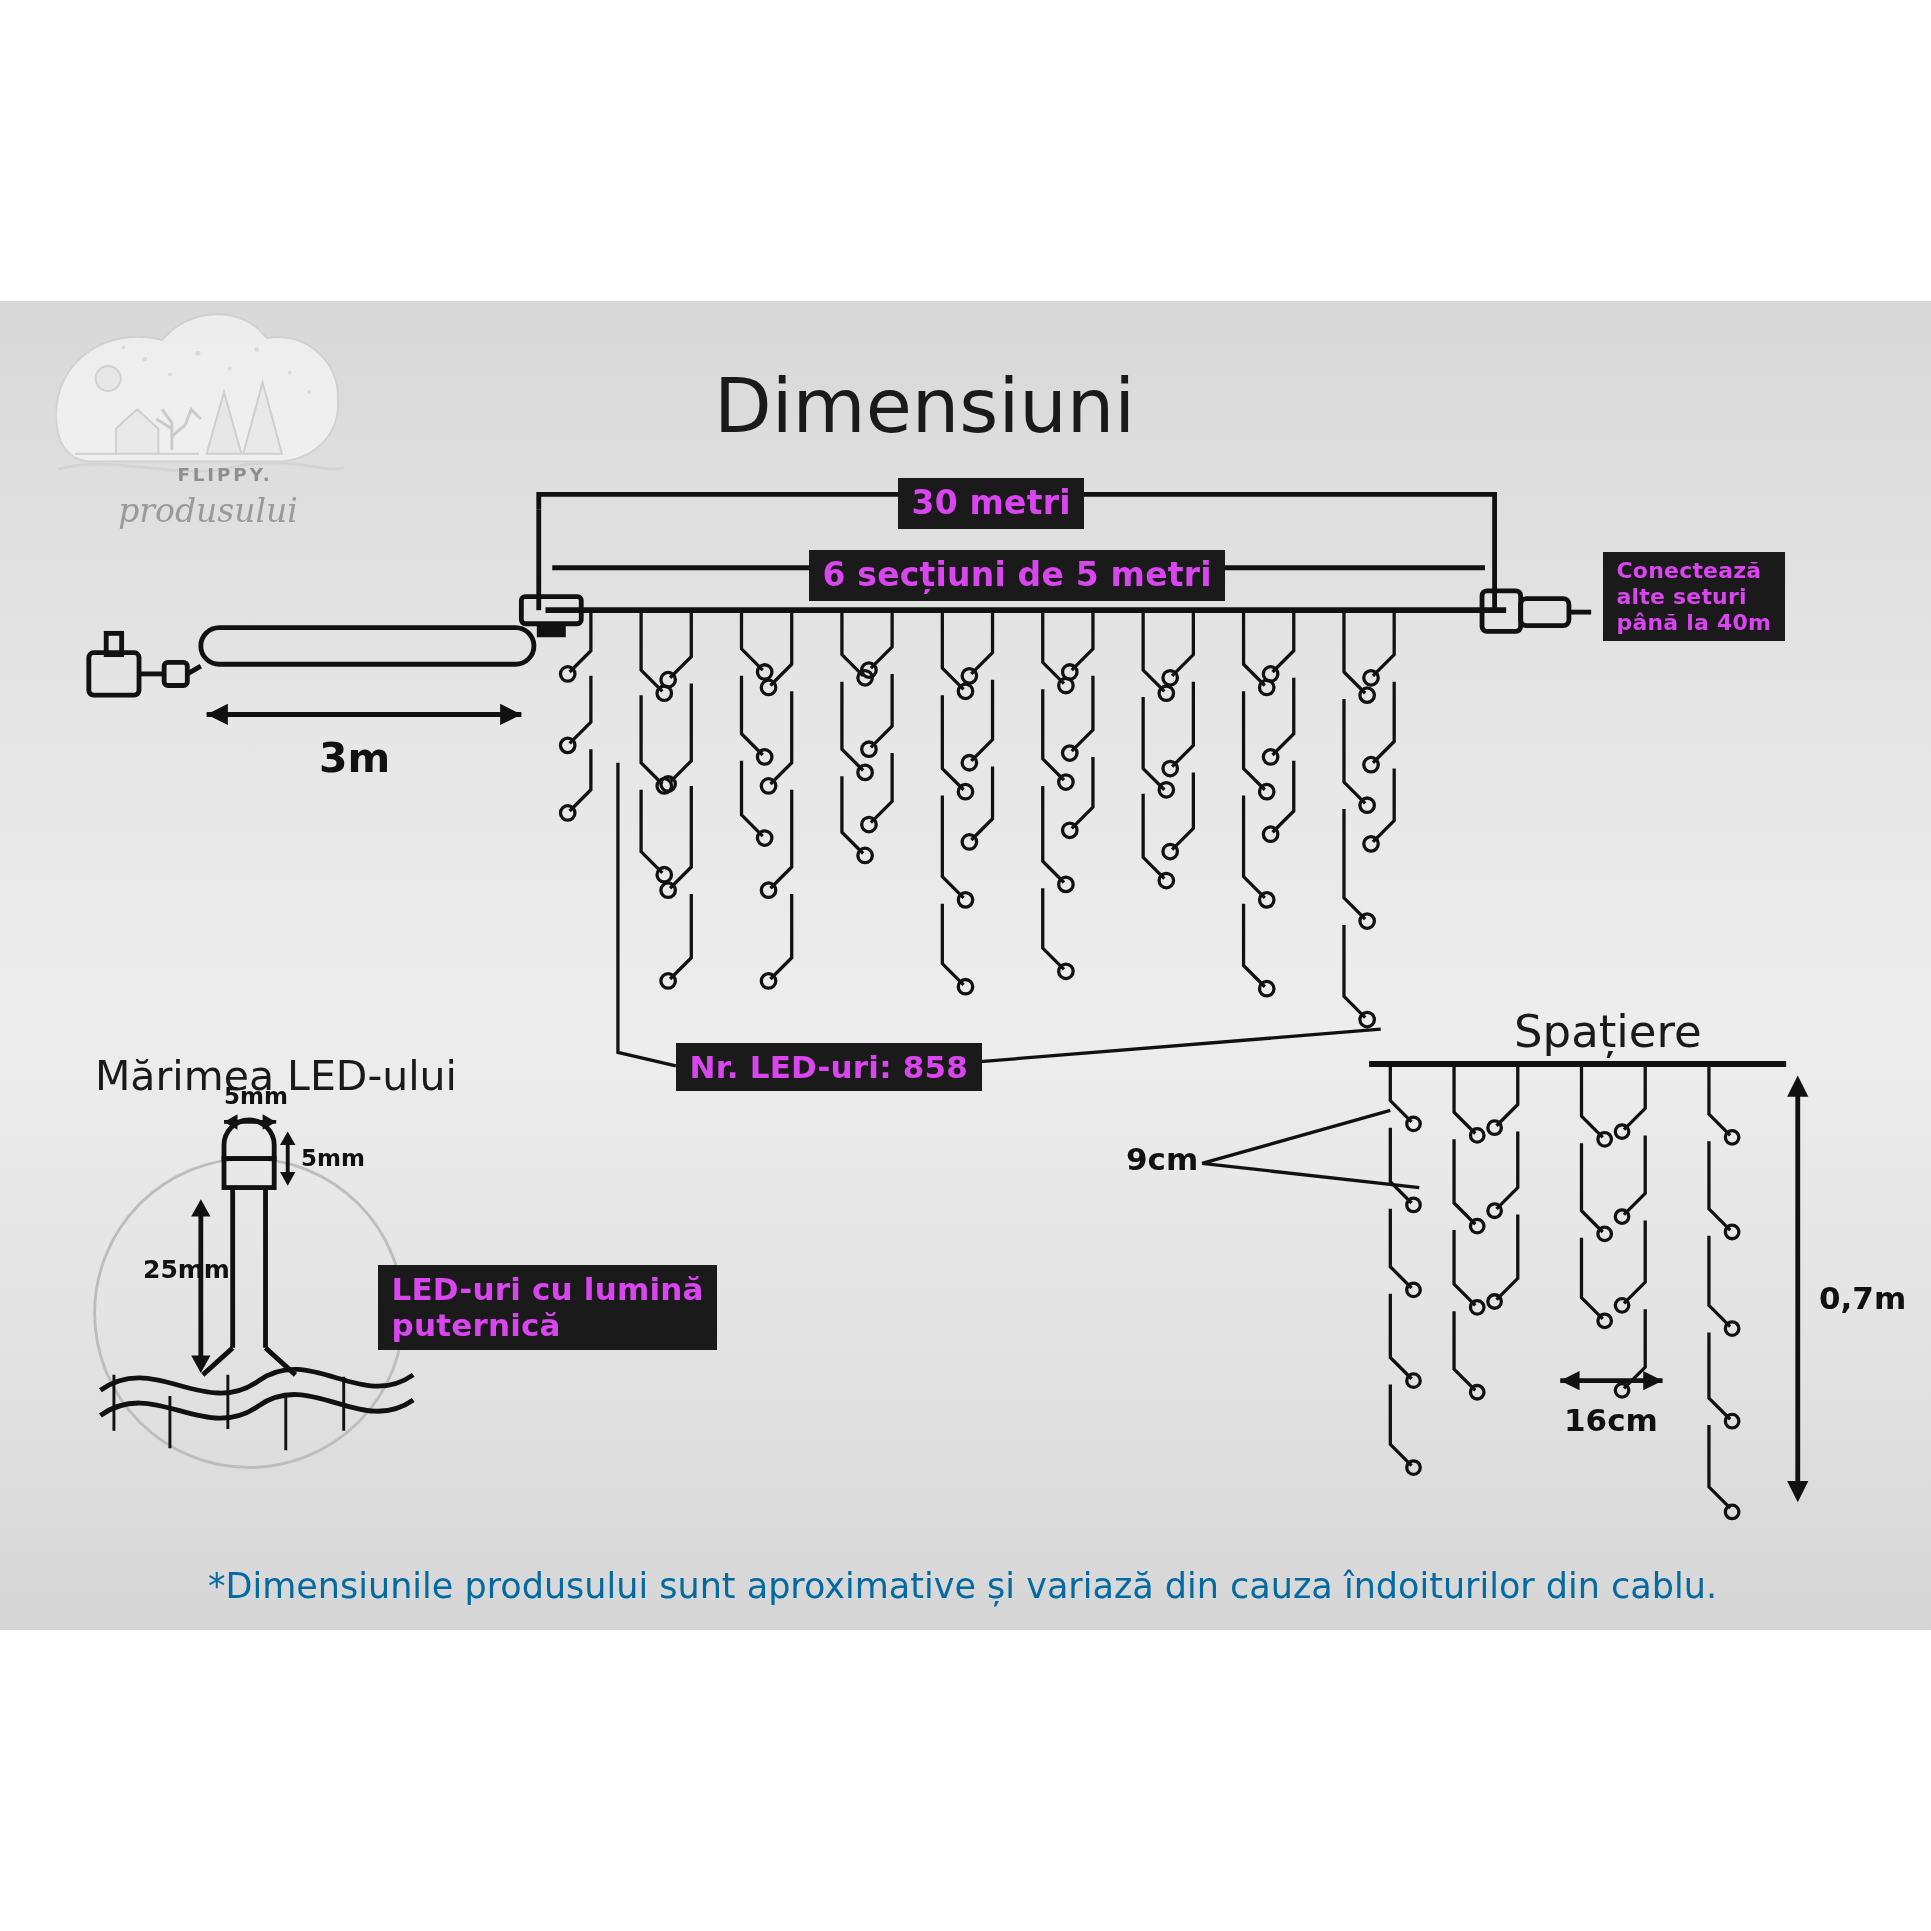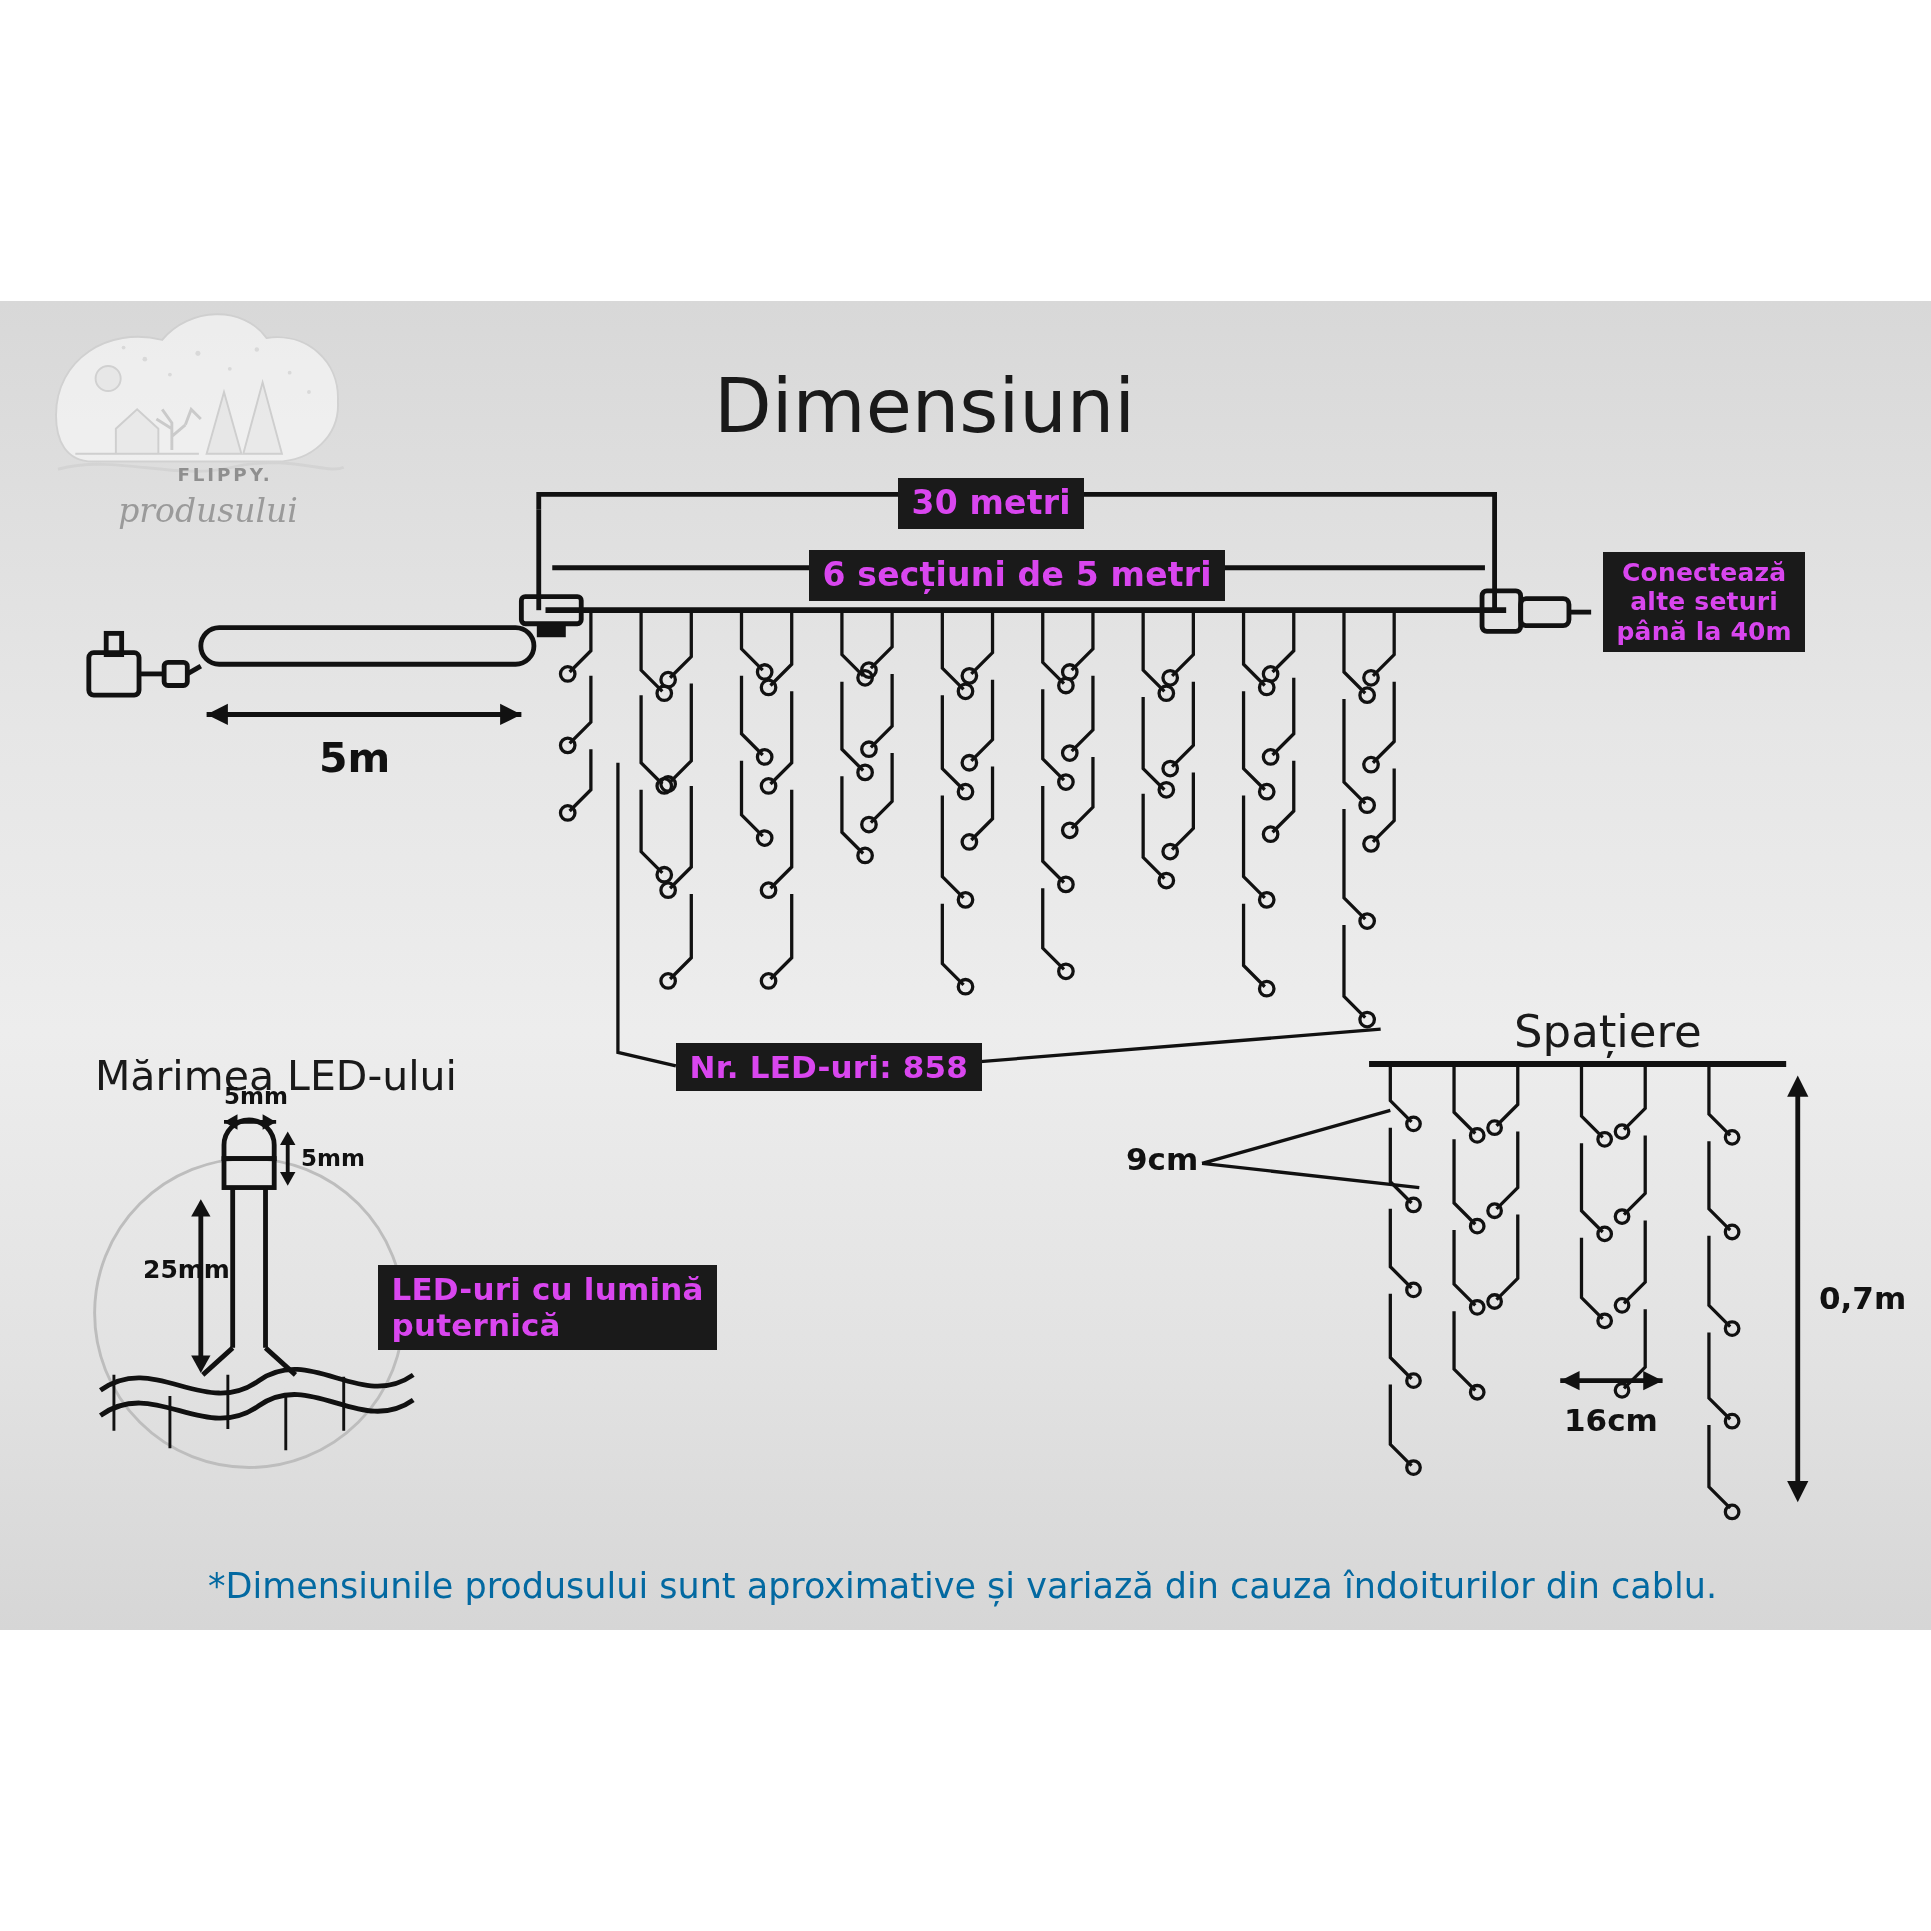--- a/index.html
+++ b/index.html
@@ -373,23 +373,23 @@
     <div class="lname">FLIPPY.</div>
     <div class="lname2">produsului</div>
   </div>
 
   <div class="ttl" style="left:714px;top:362px;font-size:75px;">Dimensiuni</div>
 
   <div class="blk" style="left:898px;top:478px;font-size:33px;">30 metri</div>
 
   <div class="blk" style="left:809px;top:550px;font-size:33px;text-align:right;">6 secțiuni de 5 metri</div>
 
-  <div class="plain" style="left:319px;top:734px;font-size:41px;">5m</div>
-
-  <div class="blk" style="left:1603px;top:552px;font-size:25px;text-align:center;">Conectează
+  <div class="plain" style="left:319px;top:734px;font-size:41px;">3m</div>
+
+  <div class="blk" style="left:1603px;top:552px;font-size:22px;text-align:left;">Conectează
 alte seturi
 până la 40m</div>
 
   <div class="blk" style="left:676px;top:1043px;font-size:31px;">Nr. LED-uri: 858</div>
 
   <div class="ttl" style="left:1514px;top:973px;font-size:45px;margin-top:32px;">Spațiere</div>
 
   <div class="plain" style="left:1126px;top:1141px;font-size:31px;">9cm</div>
 
   <div class="plain" style="left:1564px;top:1402px;font-size:31px;">16cm</div>

